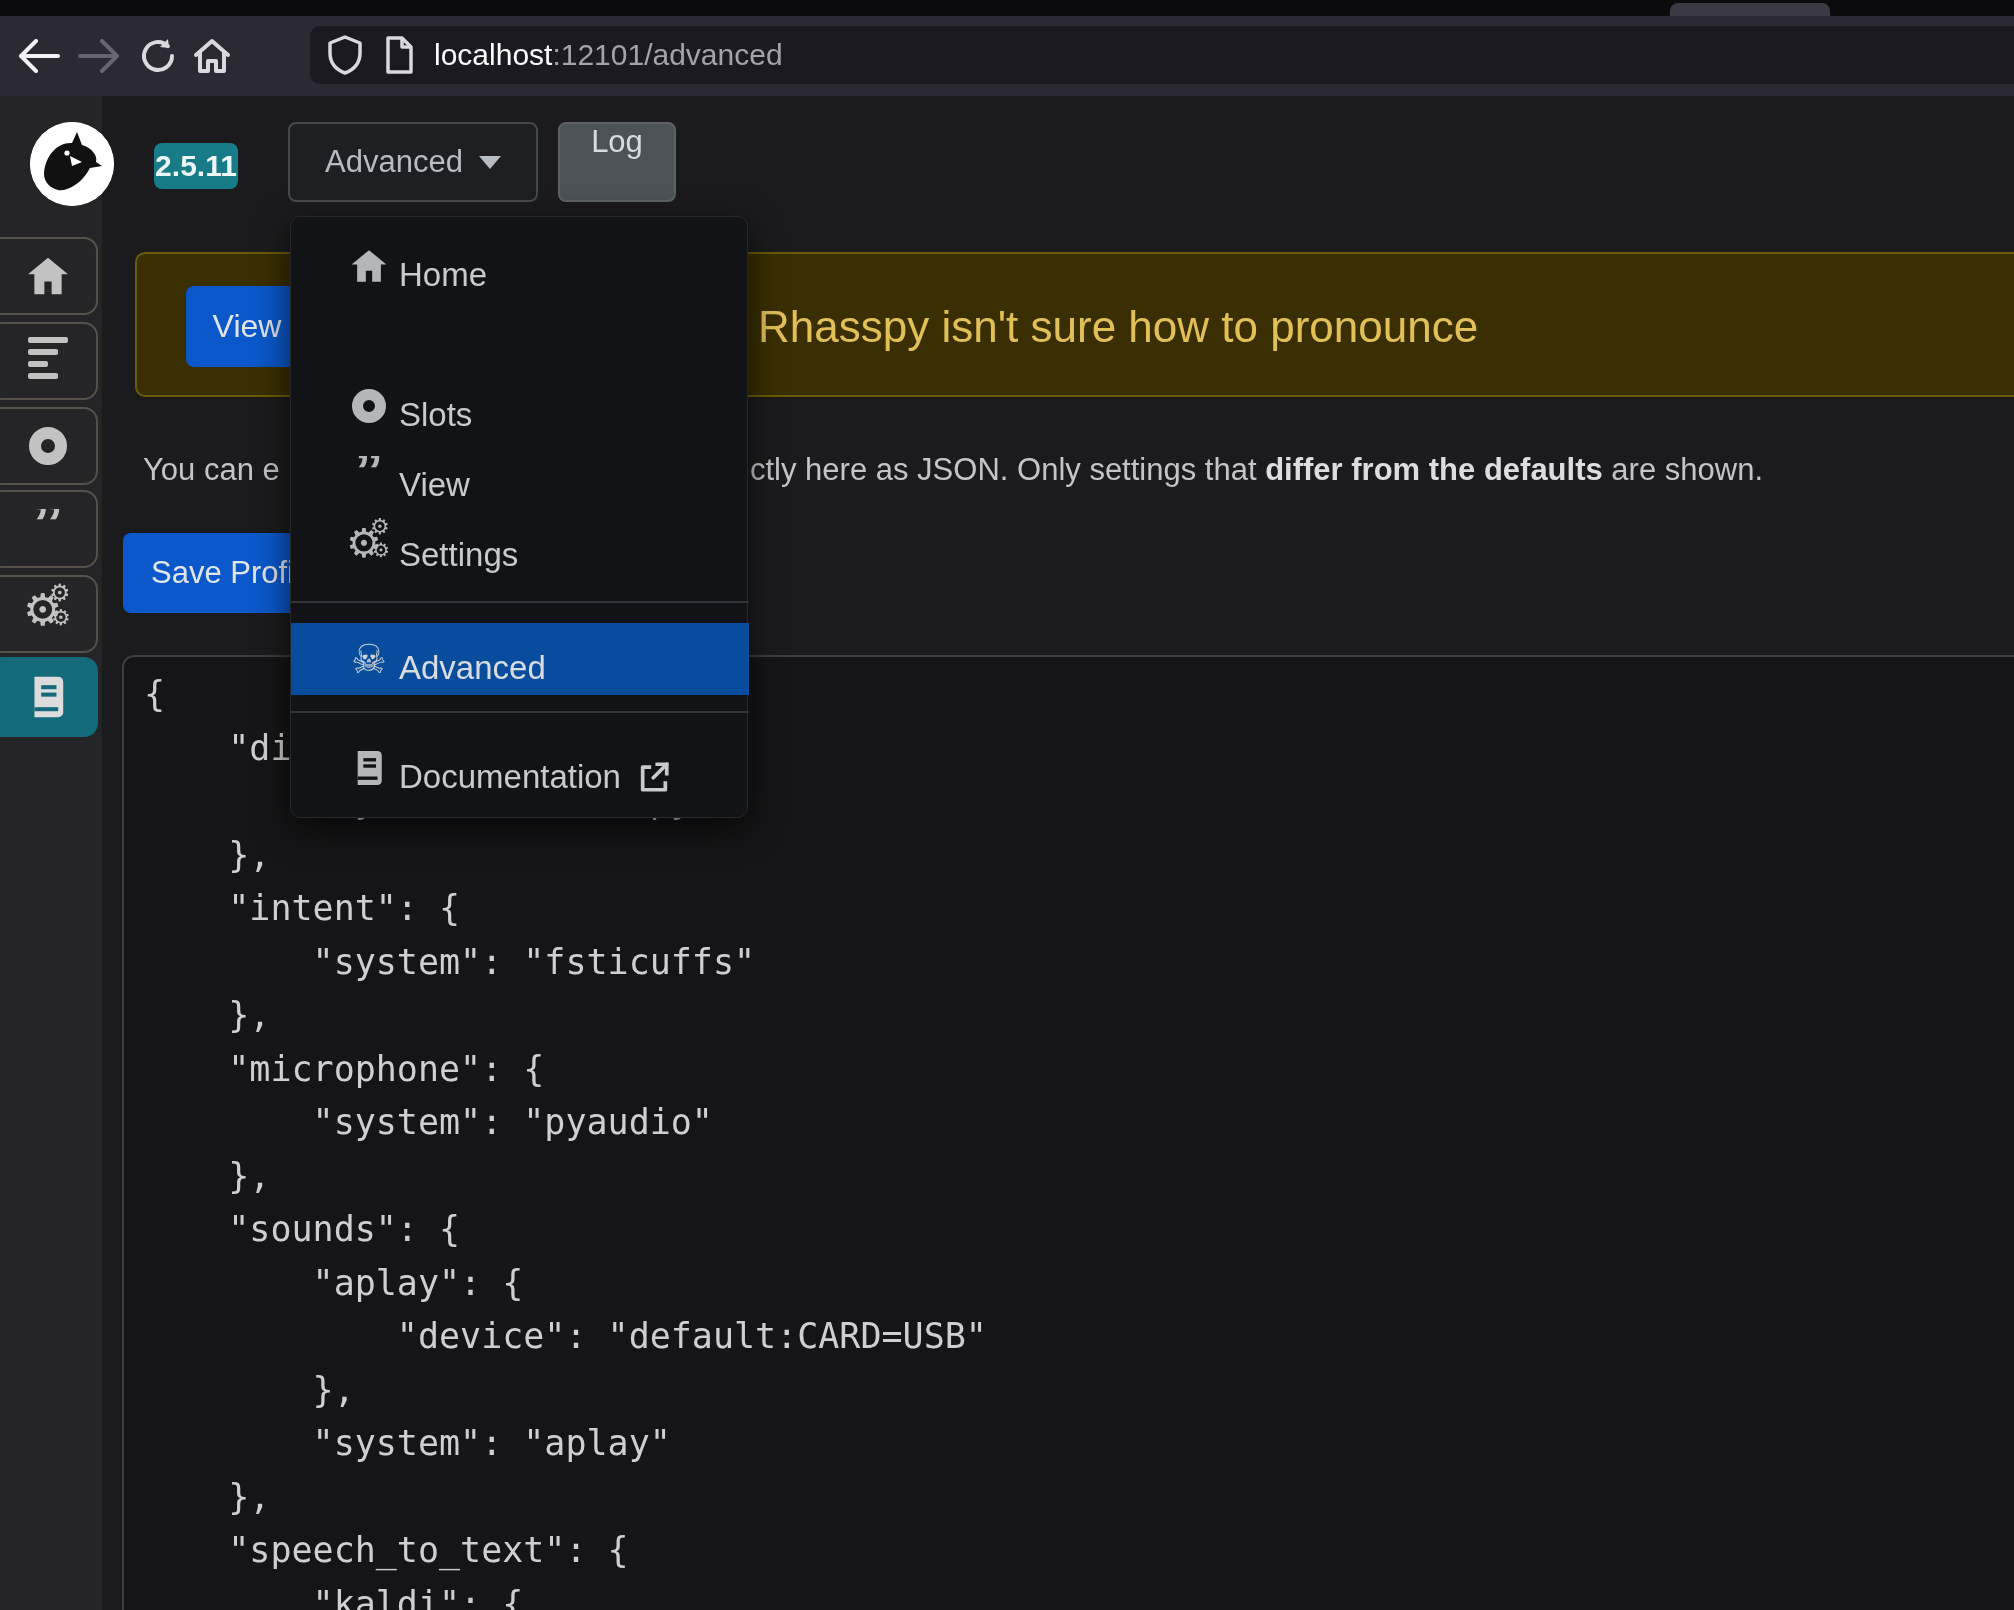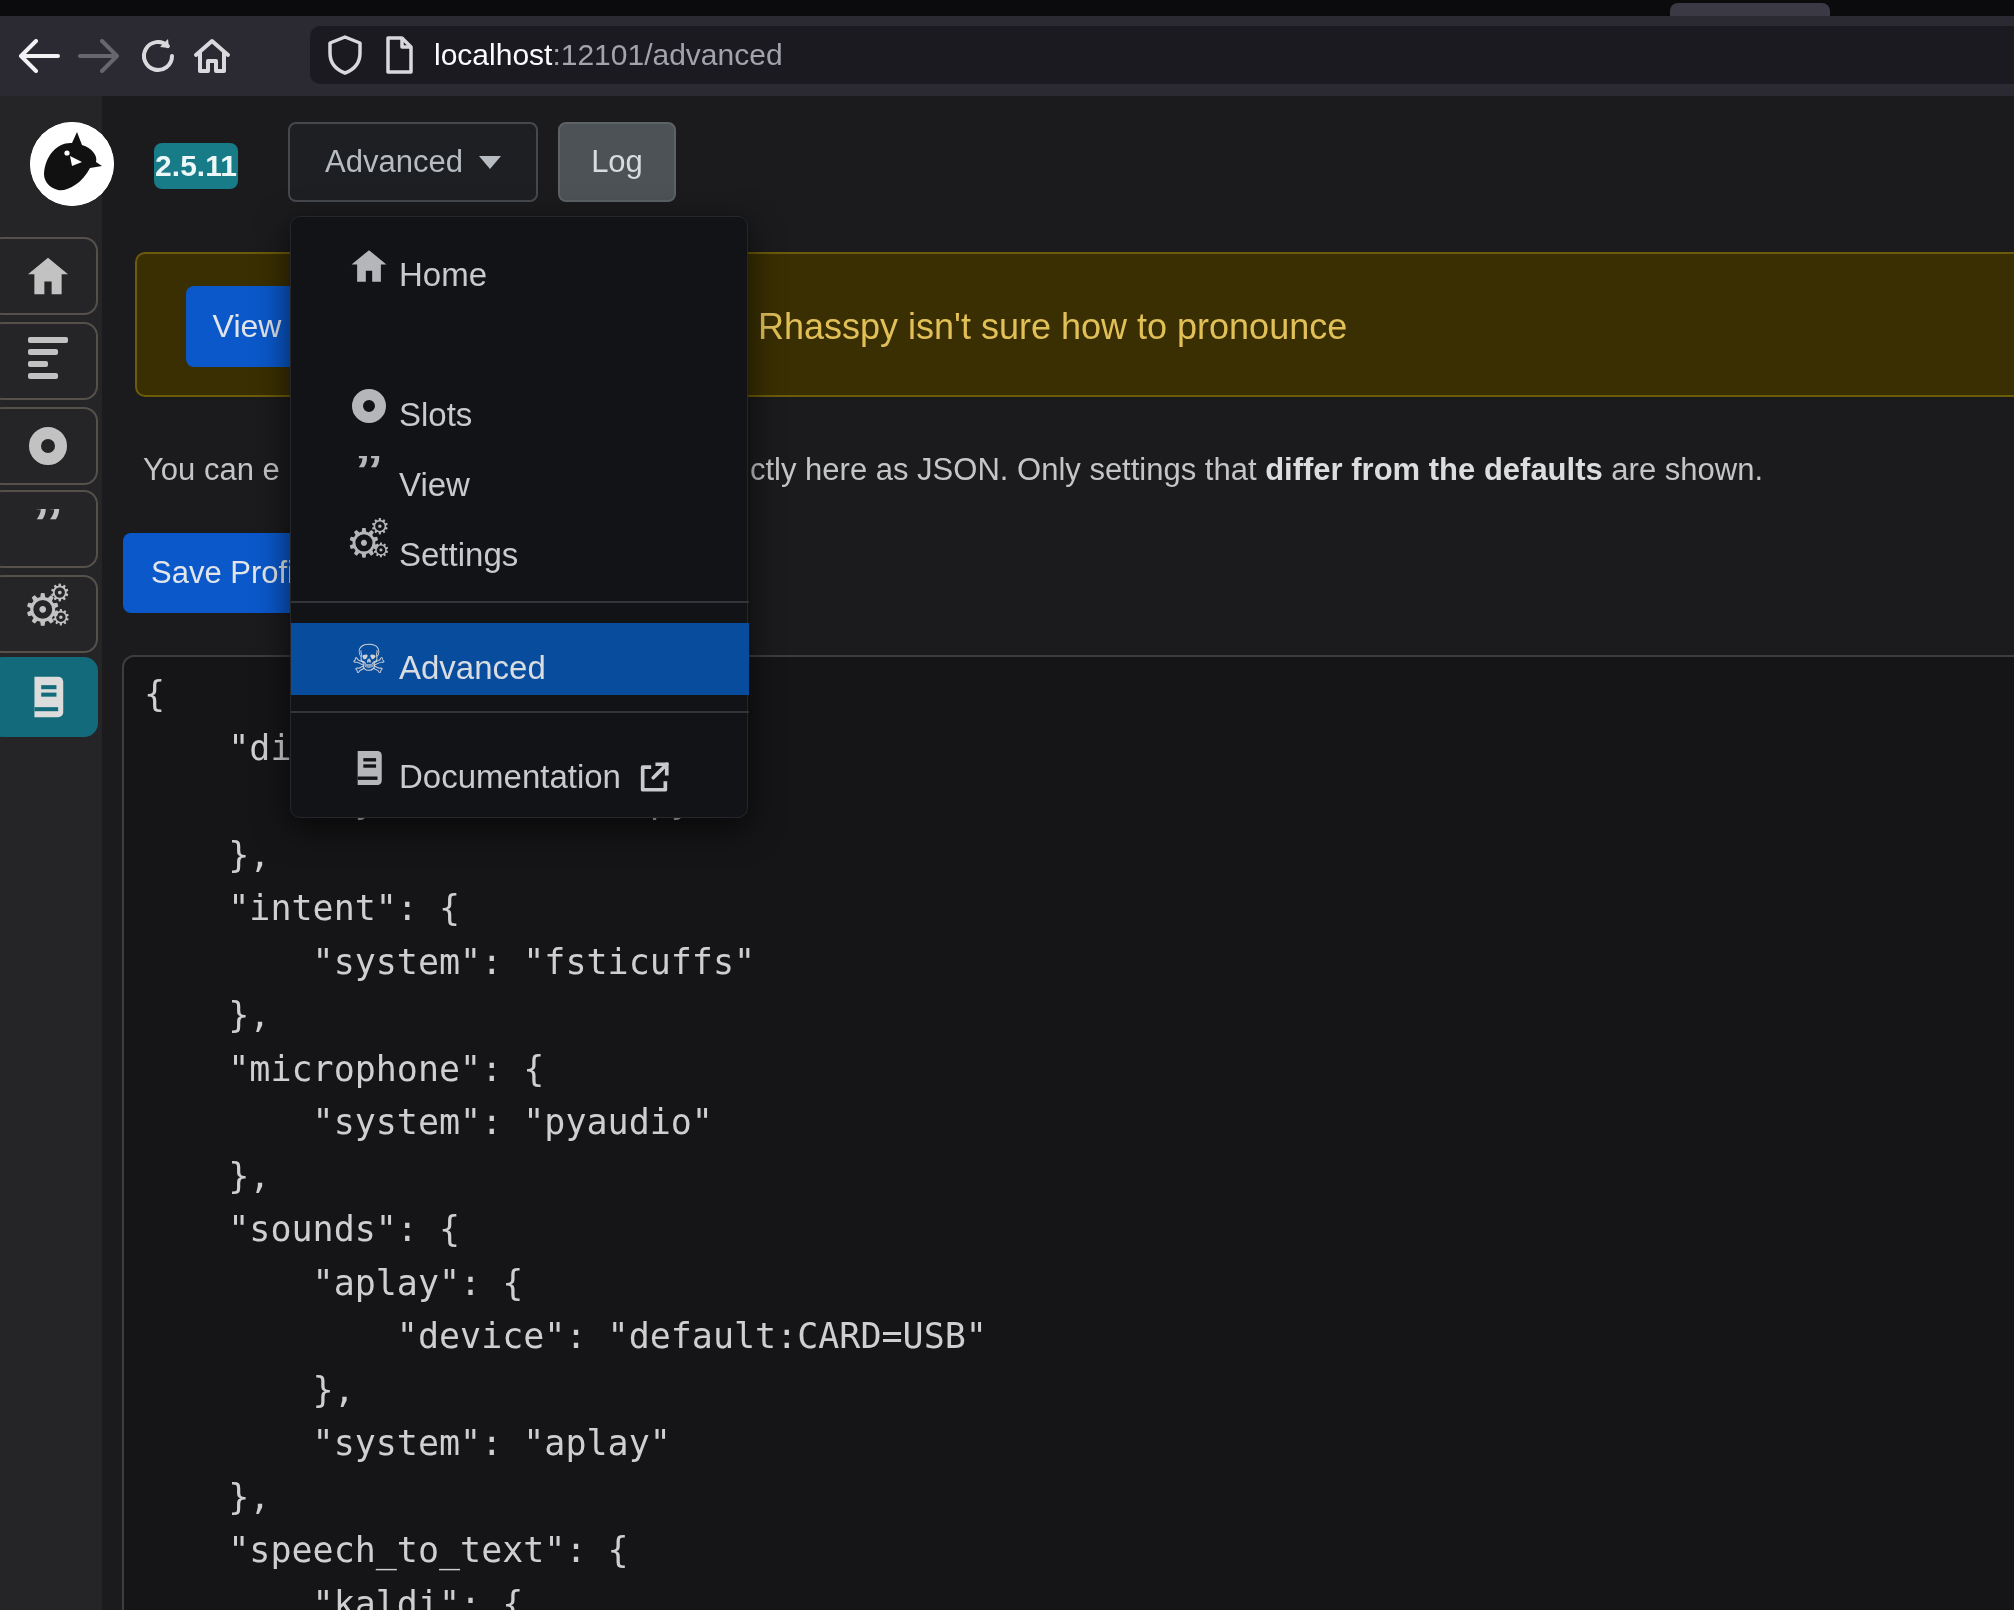--- a/index.html
+++ b/index.html
@@ -34,36 +34,36 @@
   .badge { position:absolute; left:154px; top:47px; width:84px; height:46px; background:#187b88;
            border-radius:8px; color:#eef7f8; font-size:30px; font-weight:bold;
            display:flex; align-items:center; justify-content:center; }
   .btn-adv { position:absolute; left:288px; top:26px; width:250px; height:80px;
              background:#1d1f22; border:2px solid #45494e; border-radius:8px;
              color:#b6bcc2; font-size:31px; display:flex; align-items:center; justify-content:center; gap:16px; }
   .caret { width:0; height:0; border-left:11px solid transparent; border-right:11px solid transparent;
            border-top:13px solid #b6bcc2; }
   .btn-log { position:absolute; left:558px; top:26px; width:118px; height:80px;
              background:#4d5257; border:2px solid #5d6267; border-radius:8px;
-             color:#d9dcdf; font-size:31px; display:flex; align-items:center; justify-content:center; }
+             color:#d9dcdf; font-size:31px; display:flex; align-items:flex-start; justify-content:center; }
 
   
   .sbtn { position:absolute; left:-12px; width:110px; height:78px; border:2px solid #55504a;
           border-radius:14px; display:flex; align-items:center; justify-content:center;
           padding-left:10px; color:#c2c2c2; }
   .sbtn.active { background:#136a7a; border-color:#136a7a; color:#dcdcdc; height:80px; }
 
   
   .alert { position:absolute; left:135px; top:156px; width:1899px; height:145px;
            background:#3a2f02; border:2px solid #6c5b07; border-radius:10px; }
   .btn-view { position:absolute; left:49px; top:32px; width:122px; height:81px; background:#0a58ca;
               border-radius:8px; color:#e2e6ea; font-size:32px;
               display:flex; align-items:center; justify-content:center;text-align:right; }
   .alert-msg { position:absolute; left:621px; top:0; height:145px; display:flex; align-items:center;
-               color:#e2c058; font-size:36px; white-space:nowrap; }
+               color:#e2c058; font-size:44px; white-space:nowrap; }
 
   
   .intro { position:absolute; top:356px; font-size:31px; color:#c4c5c7; white-space:nowrap; }
   .intro b { color:#dcdddf; }
   .intro-left  { left:143px; }
   .intro-right { left:750px; }
 
   
   .btn-save { position:absolute; left:123px; top:437px; width:250px; height:80px; background:#0a58ca;
               border-radius:8px; color:#e2e6ea; font-size:31px; display:flex; align-items:center;

